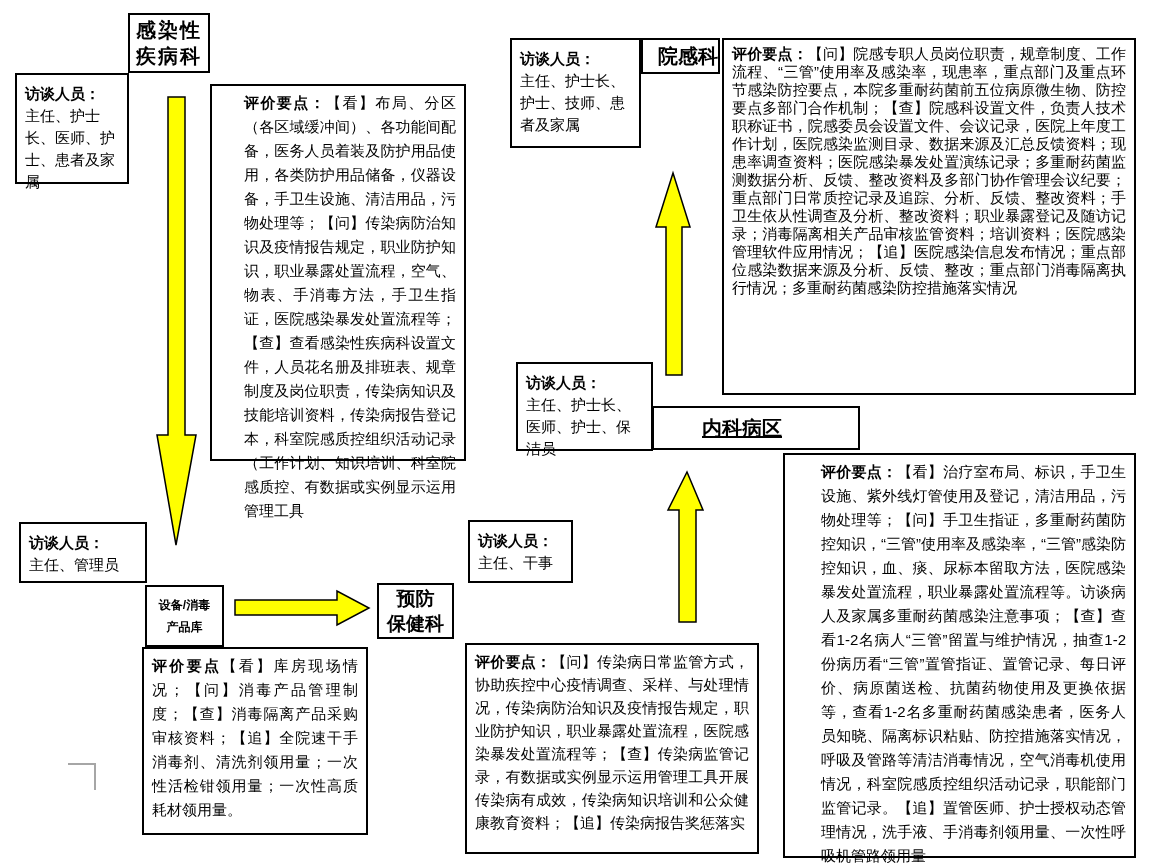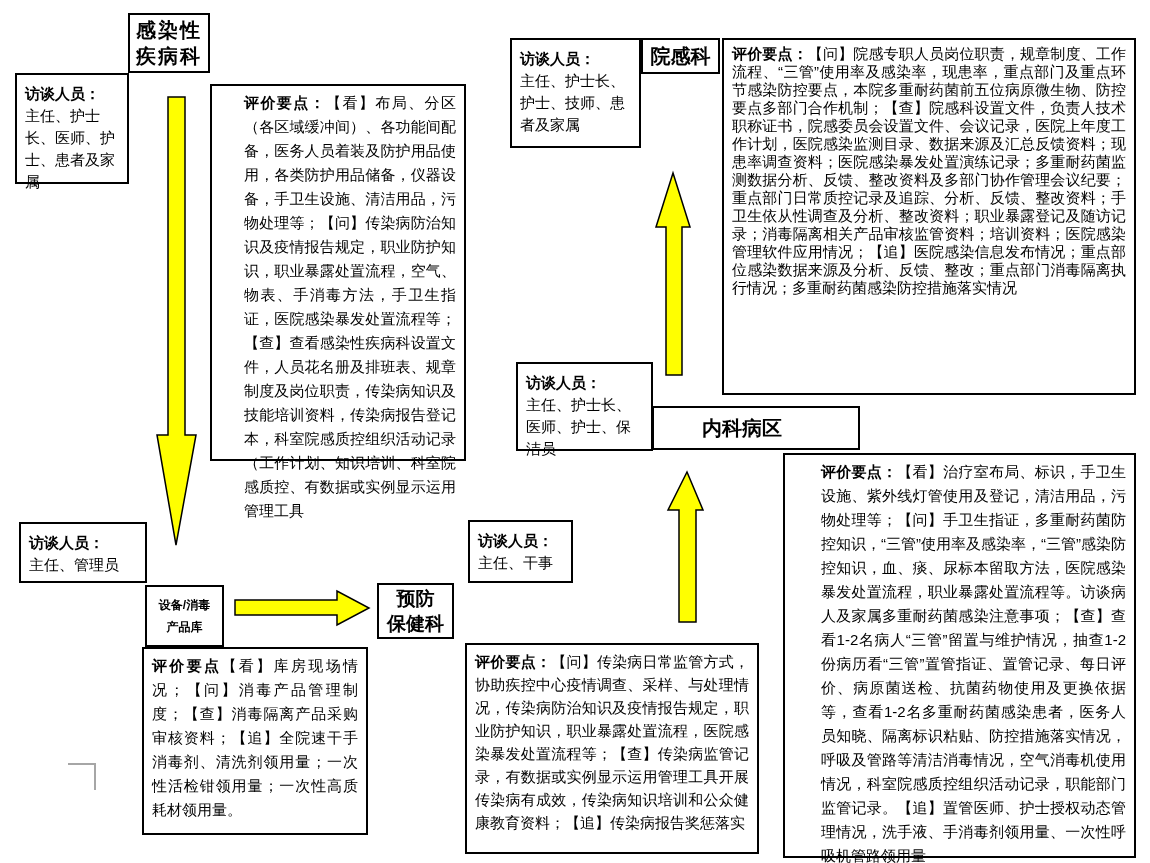--- a/index.html
+++ b/index.html
@@ -55,34 +55,34 @@
 
   <div class="box eval-box" style="left:210px;top:84px;width:256px;height:377px;padding-left:32px;">
     <span class="lead">评价要点：</span><span>【看】布局、分区（各区域缓冲间）、各功能间配备，医务人员着装及防护用品使用，各类防护用品储备，仪器设备，手卫生设施、清洁用品，污物处理等；【问】传染病防治知识及疫情报告规定，职业防护知识，职业暴露处置流程，空气、物表、手消毒方法，手卫生指证，医院感染暴发处置流程等；【查】查看感染性疾病科设置文件，人员花名册及排班表、规章制度及岗位职责，传染病知识及技能培训资料，传染病报告登记本，科室院感质控组织活动记录（工作计划、知识培训、科室院感质控、有数据或实例显示运用管理工具</span>
   </div>
 
   <div class="box interview-box" style="left:510px;top:38px;width:131px;height:110px;">
     <span class="hdr">访谈人员：</span><br>
     <span>主任、护士长、护士、技师、患者及家属</span>
   </div>
 
-  <div class="box title-box" style="left:641px;top:38px;width:79px;height:36px;font-size:20px;">
+  <div class="box title-box" style="left:641px;top:38px;width:79px;height:36px;font-size:20px;align-items:flex-end;">
     <span>院感科</span>
   </div>
 
   <div class="box eval-box" style="left:722px;top:38px;width:414px;height:357px;line-height:18px;">
     <span class="lead">评价要点：</span><span>【问】院感专职人员岗位职责，规章制度、工作流程、“三管”使用率及感染率，现患率，重点部门及重点环节感染防控要点，本院多重耐药菌前五位病原微生物、防控要点多部门合作机制；【查】院感科设置文件，负责人技术职称证书，院感委员会设置文件、会议记录，医院上年度工作计划，医院感染监测目录、数据来源及汇总反馈资料；现患率调查资料；医院感染暴发处置演练记录；多重耐药菌监测数据分析、反馈、整改资料及多部门协作管理会议纪要；重点部门日常质控记录及追踪、分析、反馈、整改资料；手卫生依从性调查及分析、整改资料；职业暴露登记及随访记录；消毒隔离相关产品审核监管资料；培训资料；医院感染管理软件应用情况；【追】医院感染信息发布情况；重点部位感染数据来源及分析、反馈、整改；重点部门消毒隔离执行情况；多重耐药菌感染防控措施落实情况</span>
   </div>
 
   <div class="box interview-box" style="left:516px;top:362px;width:137px;height:89px;">
     <span class="hdr">访谈人员：</span><br>
     <span>主任、护士长、医师、护士、保洁员</span>
   </div>
 
-  <div class="box title-box" style="left:652px;top:406px;width:208px;height:44px;font-size:20px;align-items:flex-start;padding-left:48px;">
+  <div class="box title-box" style="left:652px;top:406px;width:208px;height:44px;font-size:20px;align-items:flex-start;padding-left:48px;text-decoration:underline;">
     <span>内科病区</span>
   </div>
 
   <div class="box eval-box" style="left:783px;top:453px;width:353px;height:405px;padding-left:36px;">
     <span class="lead">评价要点：</span><span>【看】治疗室布局、标识，手卫生设施、紫外线灯管使用及登记，清洁用品，污物处理等；【问】手卫生指证，多重耐药菌防控知识，“三管”使用率及感染率，“三管”感染防控知识，血、痰、尿标本留取方法，医院感染暴发处置流程，职业暴露处置流程等。访谈病人及家属多重耐药菌感染注意事项；【查】查看1-2名病人“三管”留置与维护情况，抽查1-2份病历看“三管”置管指证、置管记录、每日评价、病原菌送检、抗菌药物使用及更换依据等，查看1-2名多重耐药菌感染患者，医务人员知晓、隔离标识粘贴、防控措施落实情况，呼吸及管路等清洁消毒情况，空气消毒机使用情况，科室院感质控组织活动记录，职能部门监管记录。【追】置管医师、护士授权动态管理情况，洗手液、手消毒剂领用量、一次性呼吸机管路领用量</span>
   </div>
 
   <div class="box interview-box" style="left:19px;top:522px;width:128px;height:61px;">
     <span class="hdr">访谈人员：</span><br>
     <span>主任、管理员</span>

